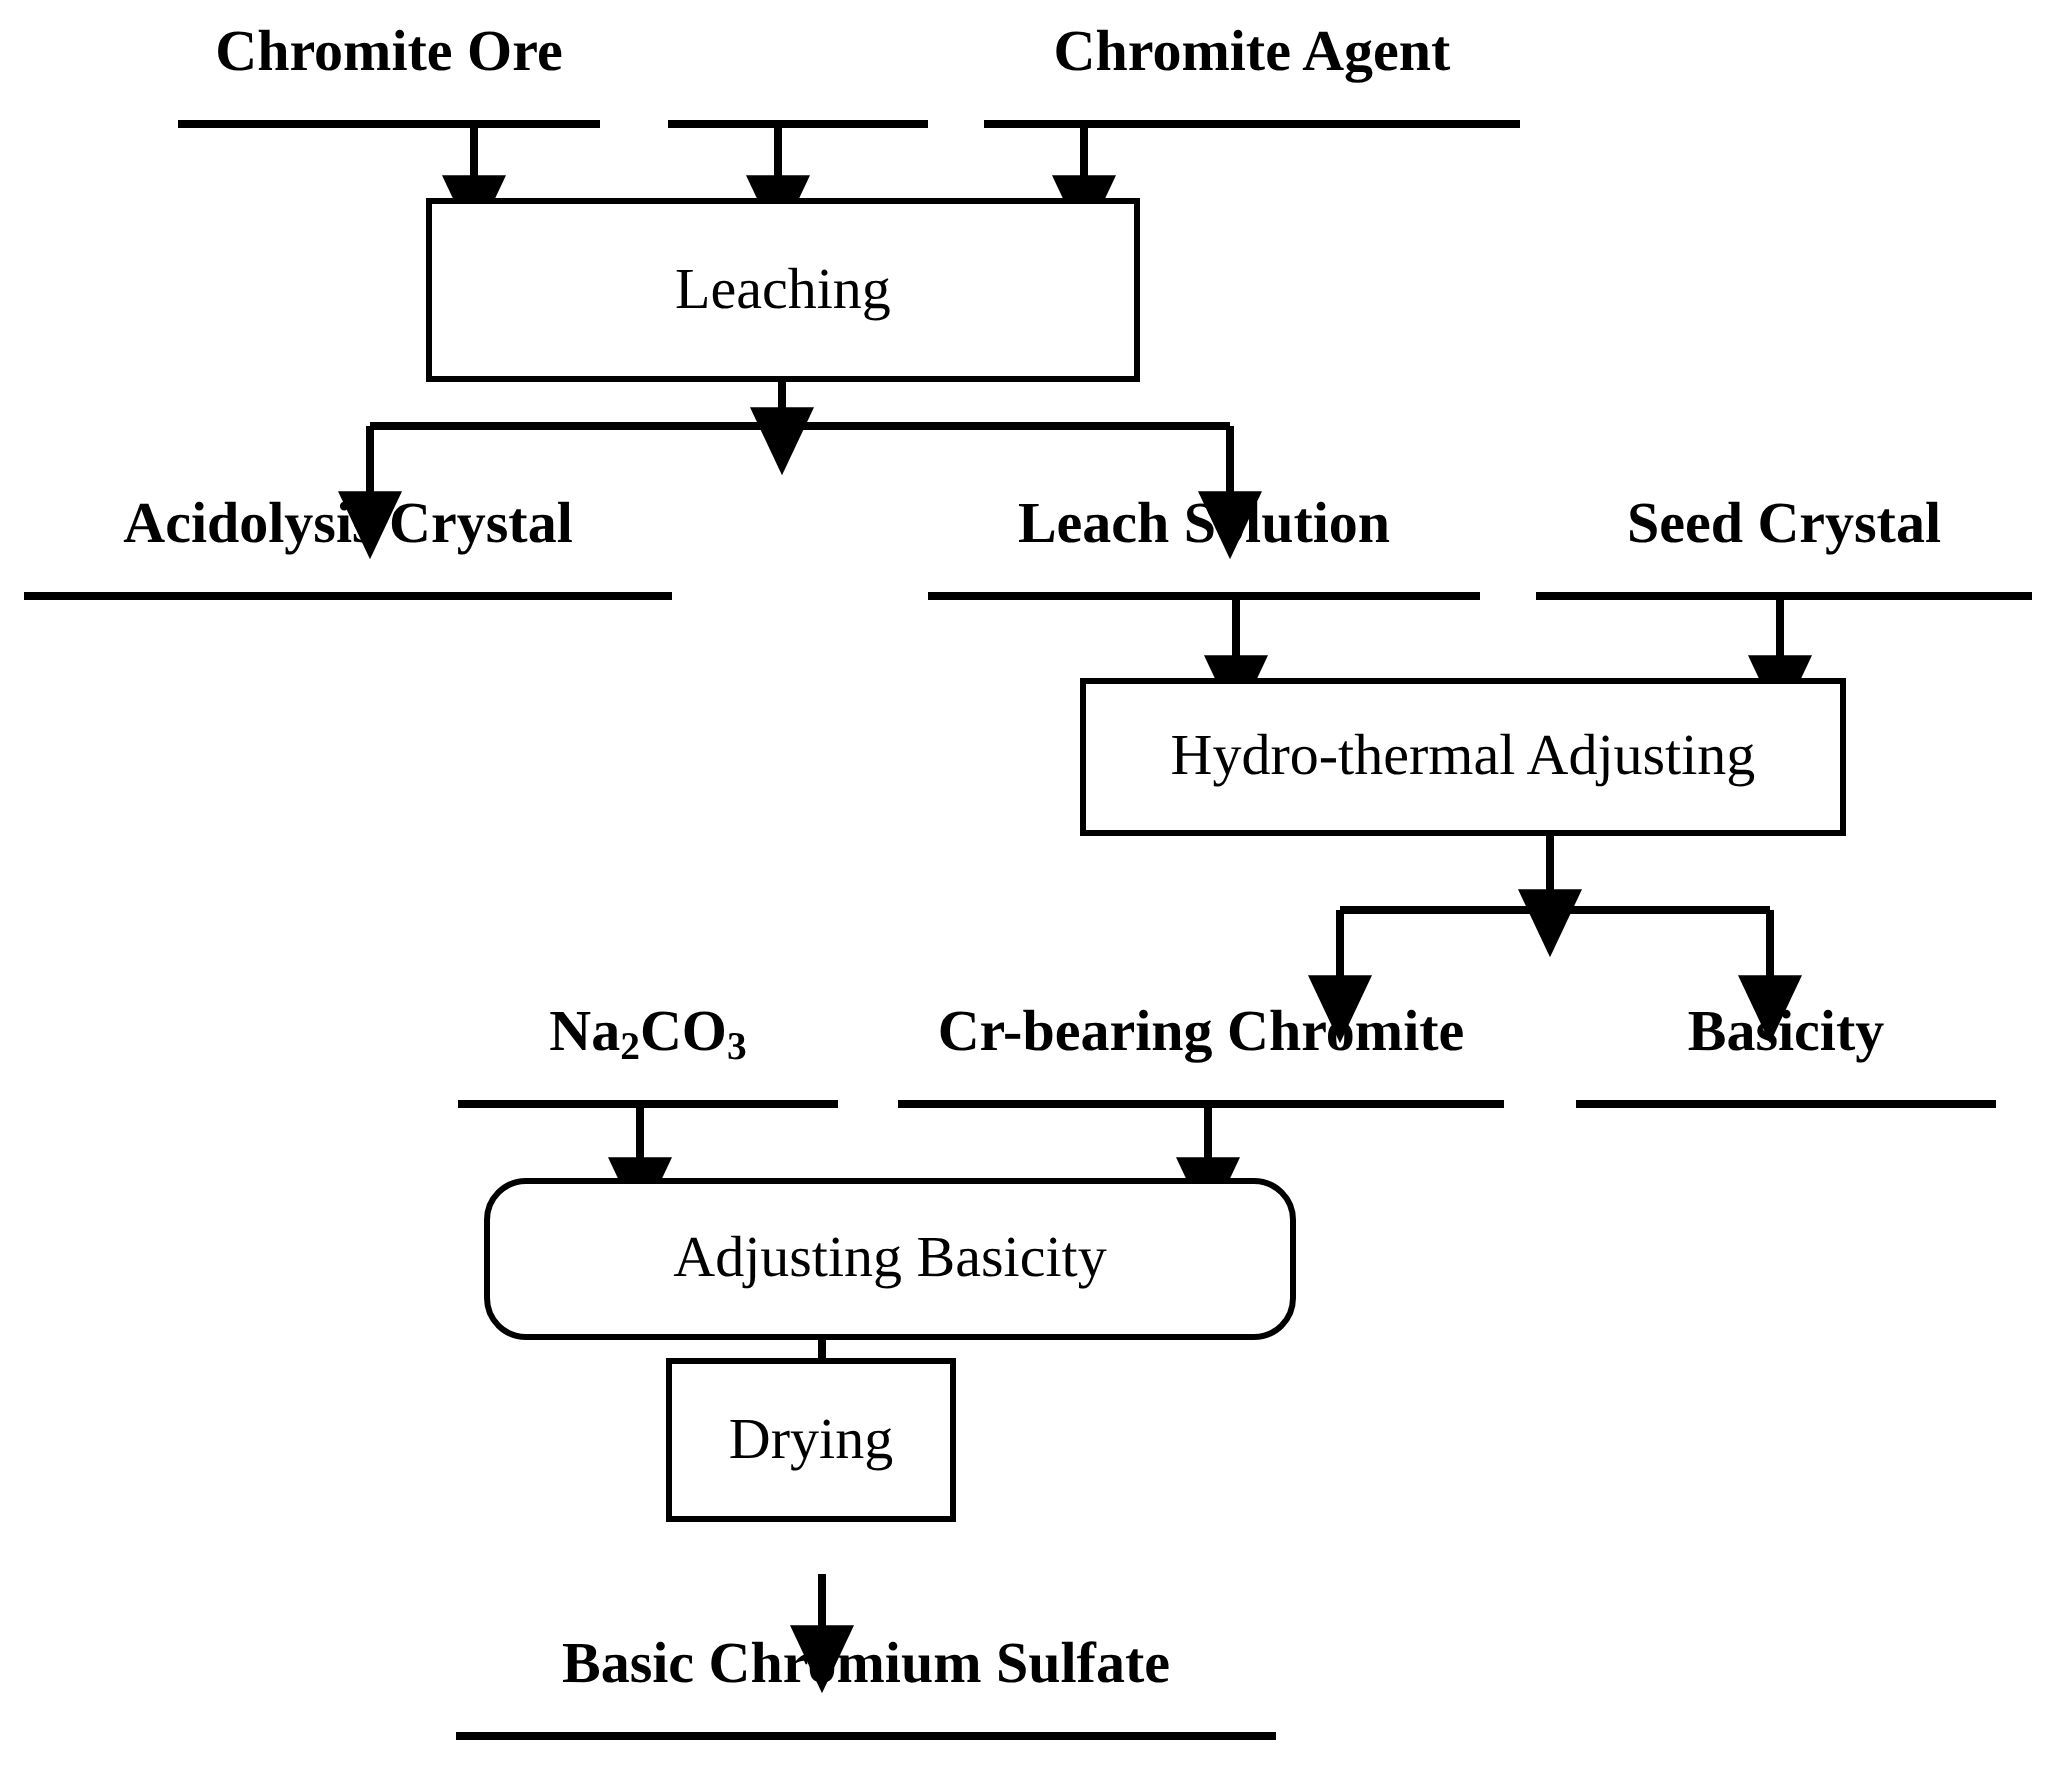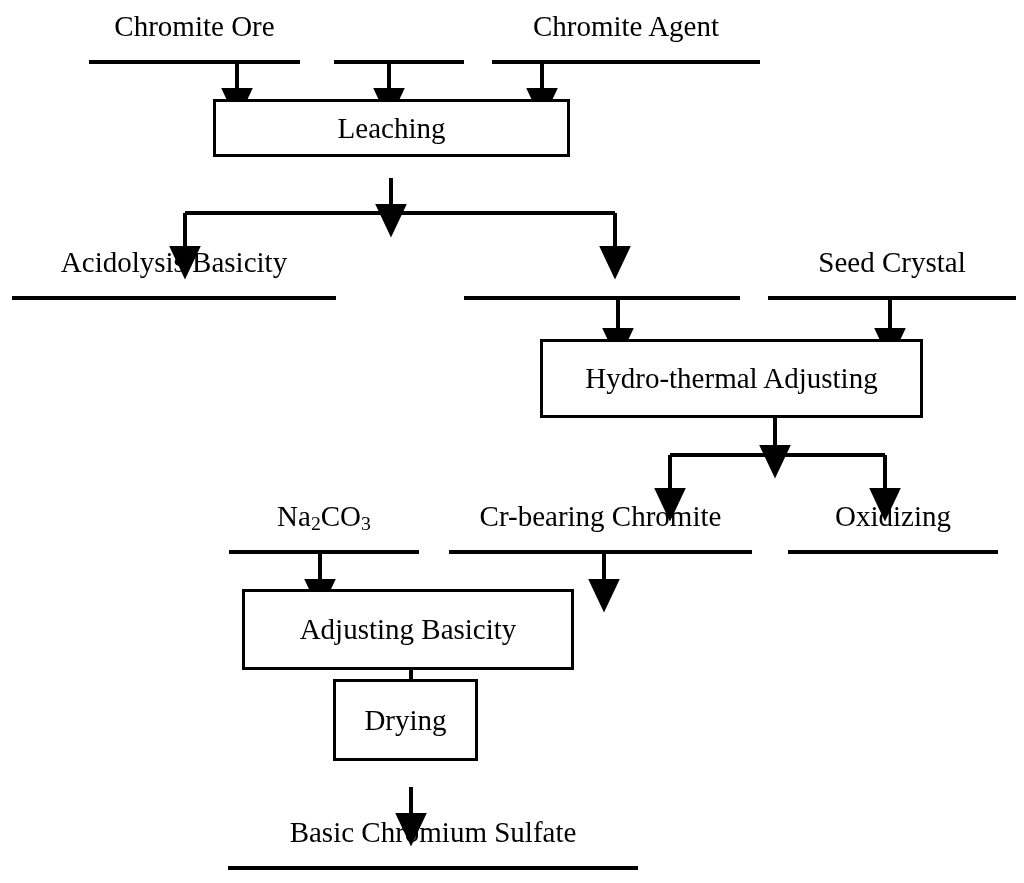--- a/index.html
+++ b/index.html
@@ -26,20 +26,21 @@
   }
   .node-label {
     position: absolute;
     text-align: center;
     color: #000;
     white-space: nowrap;
     line-height: 1;
   }
   .stream-label {
     font-size: 29px;
+    font-weight: bold;
   }
   .process-label {
     font-size: 29px;
   }
   .node-label sub {
     font-size: 0.68em;
     vertical-align: -0.22em;
   }
   .proc-box {
     position: absolute;
@@ -103,42 +104,43 @@
 
       <line x1="228" y1="868" x2="638" y2="868"></line>
     </g>
   </svg>
 
   <div class="node-label stream-label" style="left:89px; top:12px; width:211px;">Chromite Ore</div>
 
 
   <div class="node-label stream-label" style="left:492px; top:12px; width:268px;">Chromite Agent</div>
 
-  <div class="node-label stream-label" style="left:12px; top:248px; width:324px;">Acidolysis Basicity</div>
+  <div class="node-label stream-label" style="left:12px; top:248px; width:324px;">Acidolysis Crystal</div>
 
+  <div class="node-label stream-label" style="left:464px; top:248px; width:276px;">Leach Solution</div>
 
   <div class="node-label stream-label" style="left:768px; top:248px; width:248px;text-align:center;">Seed Crystal</div>
 
   <div class="node-label stream-label" style="left:229px; top:502px; width:190px;">Na<sub>2</sub>CO<sub>3</sub></div>
 
   <div class="node-label stream-label" style="left:449px; top:502px; width:303px;">Cr-bearing Chromite</div>
 
-  <div class="node-label stream-label" style="left:788px; top:502px; width:210px;">Oxidizing</div>
+  <div class="node-label stream-label" style="left:788px; top:502px; width:210px;">Basicity</div>
 
   <div class="node-label stream-label" style="left:228px; top:818px; width:410px;text-align:center;">Basic Chromium Sulfate</div>
 
-  <div class="proc-box" style="left:213px; top:99px; width:357px; height:58px;">
+  <div class="proc-box" style="left:213px; top:99px; width:357px; height:92px;">
     <span class="process-label">Leaching</span>
   </div>
 
   <div class="proc-box" style="left:540px; top:339px; width:383px; height:79px;">
     <span class="process-label">Hydro-thermal Adjusting</span>
   </div>
 
-  <div class="proc-box" style="left:242px; top:589px; width:332px; height:81px;">
+  <div class="proc-box" style="left:242px; top:589px; width:406px; height:81px;border-radius:21px;">
     <span class="process-label">Adjusting Basicity</span>
   </div>
 
   <div class="proc-box" style="left:333px; top:679px; width:145px; height:82px;">
     <span class="process-label">Drying</span>
   </div>
 
 </div>
 
 </body></html>

